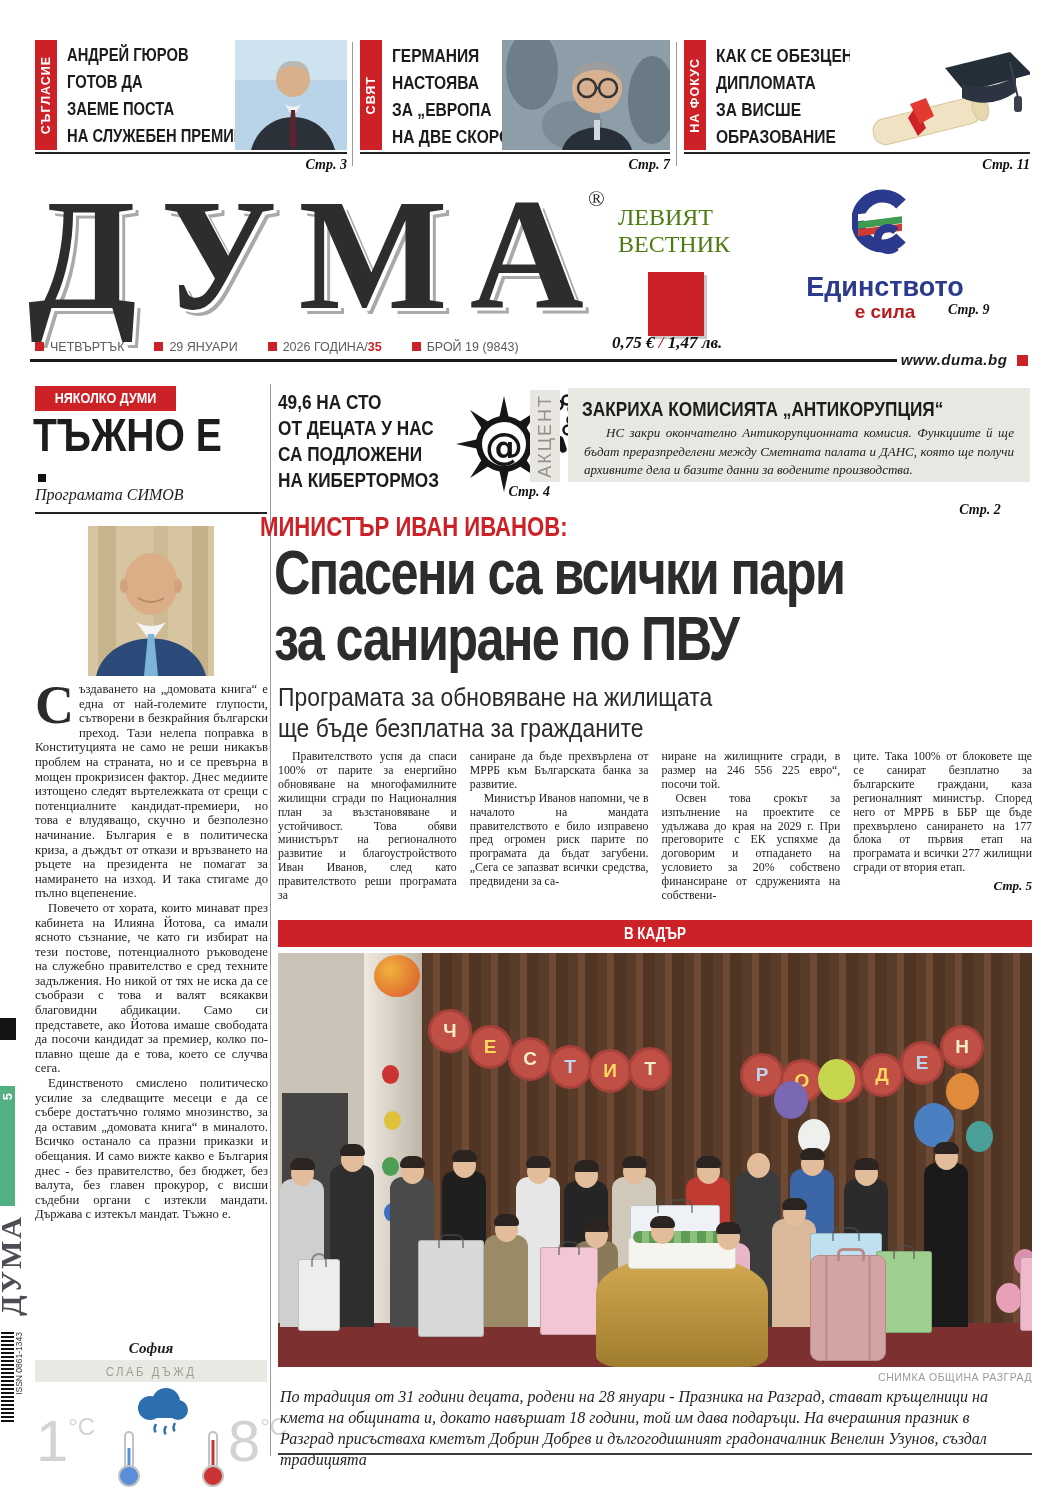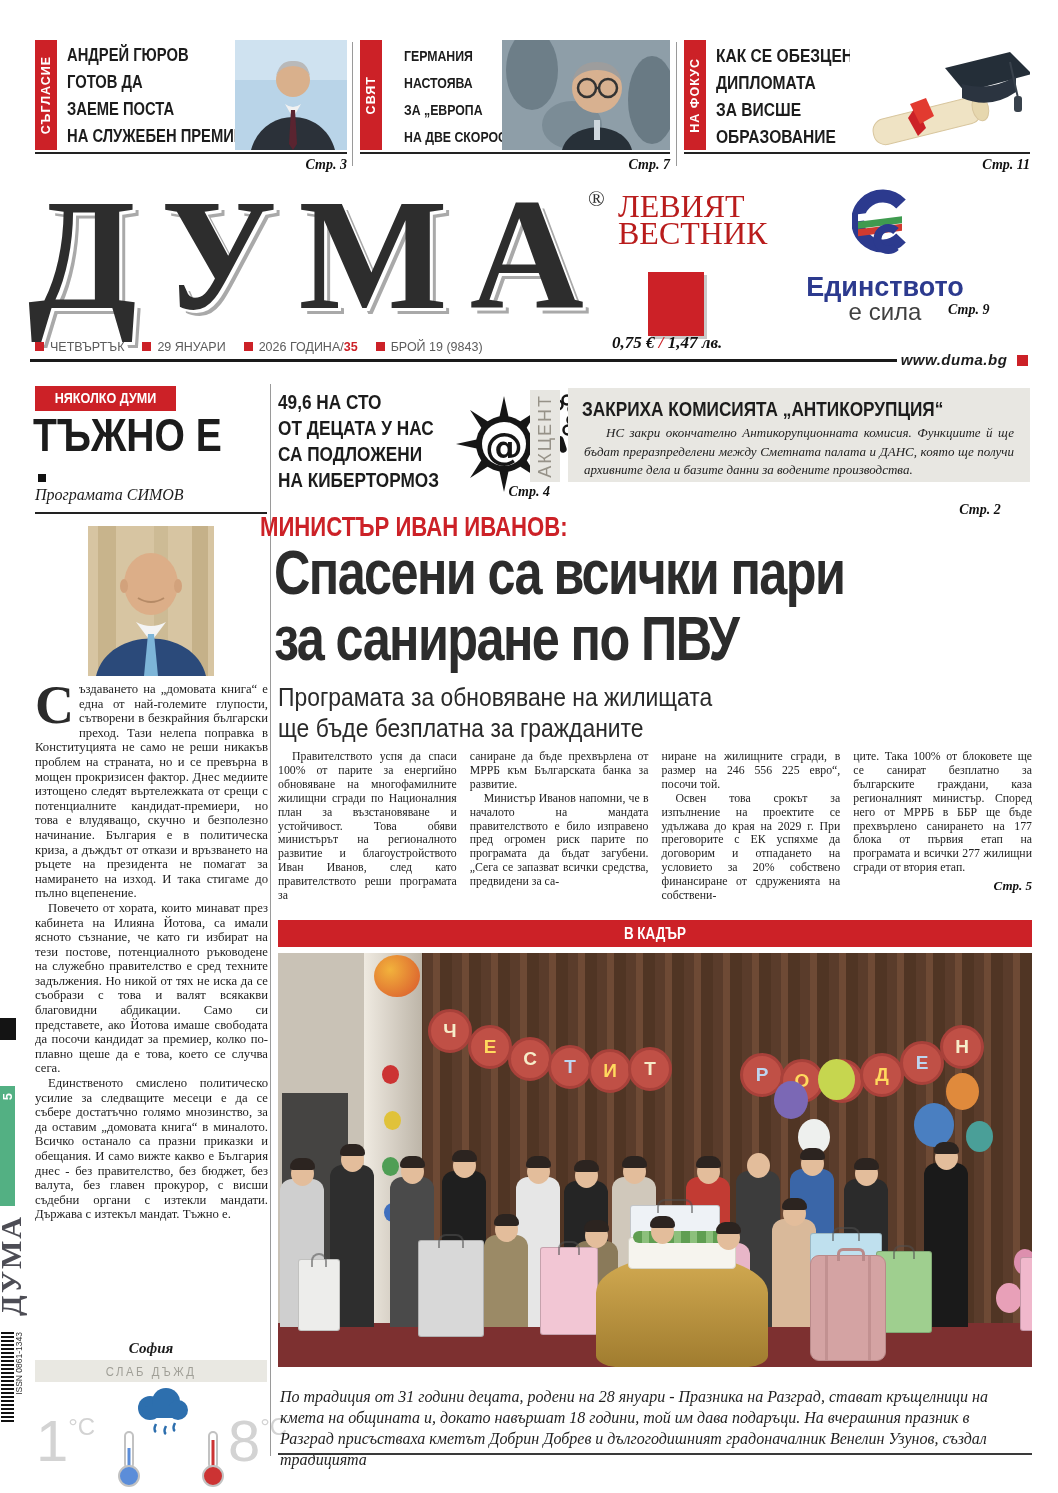--- a/index.html
+++ b/index.html
@@ -82,21 +82,21 @@
     <div class="tline"></div>
     <div class="tpage pageref">Стр. 3</div>
   </div>
 
   <div class="vdiv" style="left:352px;top:42px;height:124px"></div>
 
   <div class="teaser" style="left:360px;width:310px">
     <div class="tag">
         <span>СВЯТ</span>
       </div>
-    <div class="hl" style="left:44px;width:120px;font-size:15px">
+    <div class="hl" style="left:32px;width:120px;font-size:19px">
       <div><span class="sq">ГЕРМАНИЯ</span></div>
       <div><span class="sq">НАСТОЯВА</span></div>
       <div><span class="sq">ЗА „ЕВРОПА</span></div>
       <div><span class="sq">НА ДВЕ СКОРОСТИ“</span></div>
     </div>
     <svg class="abs" style="right:0;top:0" width="168" height="110">
       <rect width="168" height="110" fill="#8e9ea8"></rect>
       <ellipse cx="30" cy="30" rx="26" ry="40" fill="#6d7e88"></ellipse>
         <ellipse cx="150" cy="60" rx="24" ry="44" fill="#697a84"></ellipse>
       <ellipse cx="70" cy="85" rx="30" ry="24" fill="#7b8c96"></ellipse>
@@ -136,46 +136,46 @@
       <path d="M112,44 L112,58 Q140,70 166,52 L166,36 Q140,52 112,44Z" fill="#2b3440"></path>
       <line x1="160" y1="22" x2="168" y2="58" stroke="#39424c" stroke-width="2"></line>
       <rect x="164" y="56" width="8" height="16" rx="3" fill="#39424c"></rect>
     </svg>
     <div class="tline"></div>
     <div class="tpage pageref">Стр. 11</div>
   </div>
 
   <div class="abs serif" style="left:28px;top:176px;font-size:158px;line-height:158px;font-weight:bold;color:#2d2d2d;letter-spacing:22px;text-shadow:3px 3px 0 #ffffff,6px 6px 0 #a9a9a9"><span>ДУМА</span></div>
   <div class="abs serif" style="left:588px;top:186px;font-size:22px;color:#2d2d2d">®</div>
-  <div class="abs serif" style="left:618px;top:193px;font-size:32px;line-height:27px;color:#b91c1c">
+  <div class="abs serif" style="left:618px;top:204px;font-size:24px;line-height:27px;color:#4d7c0f">
     <div>ЛЕВИЯТ</div>
     <div>ВЕСТНИК</div>
   </div>
   <div class="abs" style="left:648px;top:272px;width:56px;height:64px;background:#cc2127;box-shadow:3px 3px 0 #c9c9c9"></div>
 
   <div class="abs" style="left:780px;top:188px;width:210px;text-align:center">
     <svg width="66" height="82">
       <path d="M49,16 A25,25 0 1 0 49,50" fill="none" stroke="#2c3a8e" stroke-width="13"></path>
       <rect x="6" y="27" width="44" height="7" fill="#ffffff" transform="skewY(-7)"></rect>
       <rect x="6" y="34.5" width="44" height="7" fill="#3f9b4f" transform="skewY(-7)"></rect>
       <rect x="6" y="42" width="44" height="7" fill="#d03a30" transform="skewY(-7)"></rect>
       <path d="M44,43 A11,11 0 1 0 44,59" fill="none" stroke="#2c3a8e" stroke-width="8"></path>
     </svg>
     <div style="color:#2c3a8e;font-size:27px;font-weight:bold;line-height:26px">Единството</div>
-    <div style="color:#404040;font-size:24px;font-weight:normal;line-height:24px">е сила</div>
+    <div style="color:#b91c1c;font-size:19px;font-weight:bold;line-height:24px">е сила</div>
   </div>
   <div class="abs pageref" style="left:948px;top:302px">Стр. 9</div>
 
   <div class="abs serif" style="left:612px;top:333px;font-size:17px;font-weight:bold;font-style:italic;color:#111">
     <span>0,75 €</span>
     <span style="color:#cc2127">/</span>
     <span>1,47 лв.</span>
   </div>
 
-  <div class="abs" style="left:35px;top:340px;display:flex;gap:18px;align-items:center;font-size:12.5px;color:#5c5c5c">
+  <div class="abs" style="left:35px;top:340px;display:flex;gap:30px;align-items:center;font-size:12.5px;color:#5c5c5c">
     <span><span class="redsq" style="width:9px;height:9px;margin-right:6px"></span><span>ЧЕТВЪРТЪК</span></span>
     <span><span class="redsq" style="width:9px;height:9px;margin-right:6px"></span><span>29 ЯНУАРИ</span></span>
     <span><span class="redsq" style="width:9px;height:9px;margin-right:6px"></span><span>2026 ГОДИНА/</span><span style="color:#cc2127;font-weight:bold">35</span></span>
     <span><span class="redsq" style="width:9px;height:9px;margin-right:6px"></span><span>БРОЙ 19 (9843)</span></span>
   </div>
 
   <div class="abs" style="left:30px;top:359px;width:1000px;height:3px;background:#1a1a1a"></div>
   <div class="abs" style="right:26px;top:351px;background:#fff;padding:0 4px;font-weight:bold;font-style:italic;font-size:15px;letter-spacing:.5px">
     <span>www.duma.bg</span>
     <span class="redsq" style="width:11px;height:11px;margin-left:5px;vertical-align:-1px"></span>
@@ -484,18 +484,19 @@
       <div style="position:absolute;top:-7px;left:4px;right:4px;height:12px;background:repeating-linear-gradient(90deg,#5f9e52 0 9px,#8cc07c 9px 16px);border-radius:6px"></div>
     </div>
 
     <div class="abs" style="left:532px;bottom:6px;width:74px;height:104px;background:#d4a3a3;border-radius:9px;border:1px solid #b98a8a">
       <div style="position:absolute;left:14px;top:0;bottom:0;width:3px;background:#c29191"></div>
       <div style="position:absolute;right:14px;top:0;bottom:0;width:3px;background:#c29191"></div>
       <div style="position:absolute;left:26px;top:-8px;width:22px;height:10px;border:3px solid #b98a8a;border-bottom:none;border-radius:6px 6px 0 0"></div>
     </div>
   </div>
 
+  <div class="abs" style="left:278px;top:1371px;width:754px;text-align:right;font-size:10.5px;color:#9a9a9a;letter-spacing:.5px">СНИМКА ОБЩИНА РАЗГРАД</div>
 
   <div class="abs serif" style="left:280px;top:1386px;width:742px;font-style:italic;font-size:16px;line-height:21px;color:#1f1f1f">По традиция от 31 години децата, родени на 28 януари - Празника на Разград, стават кръщелници на кмета на общината и, докато навършат 18 години, той им дава подаръци. На вчерашния празник в Разград присъстваха кметът Добрин Добрев и дългогодишният градоначалник Венелин Узунов, създал традицията</div>
 
   <div class="abs" style="left:278px;top:1453px;width:754px;height:2px;background:#3a3a3a"></div>
 
 </div>
 
 </body></html>

